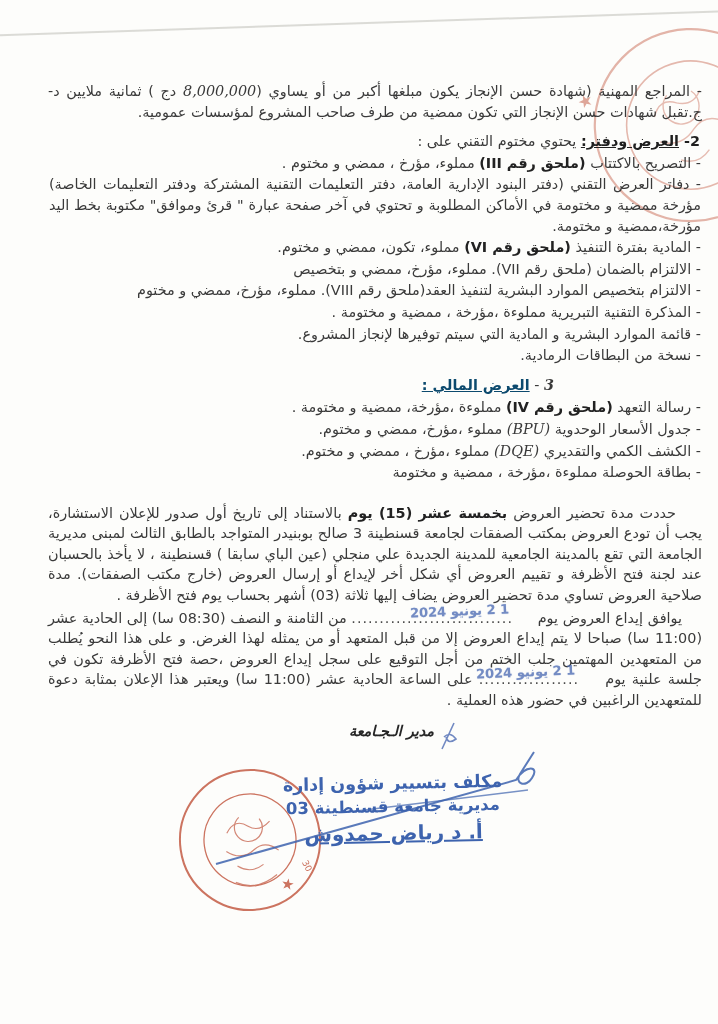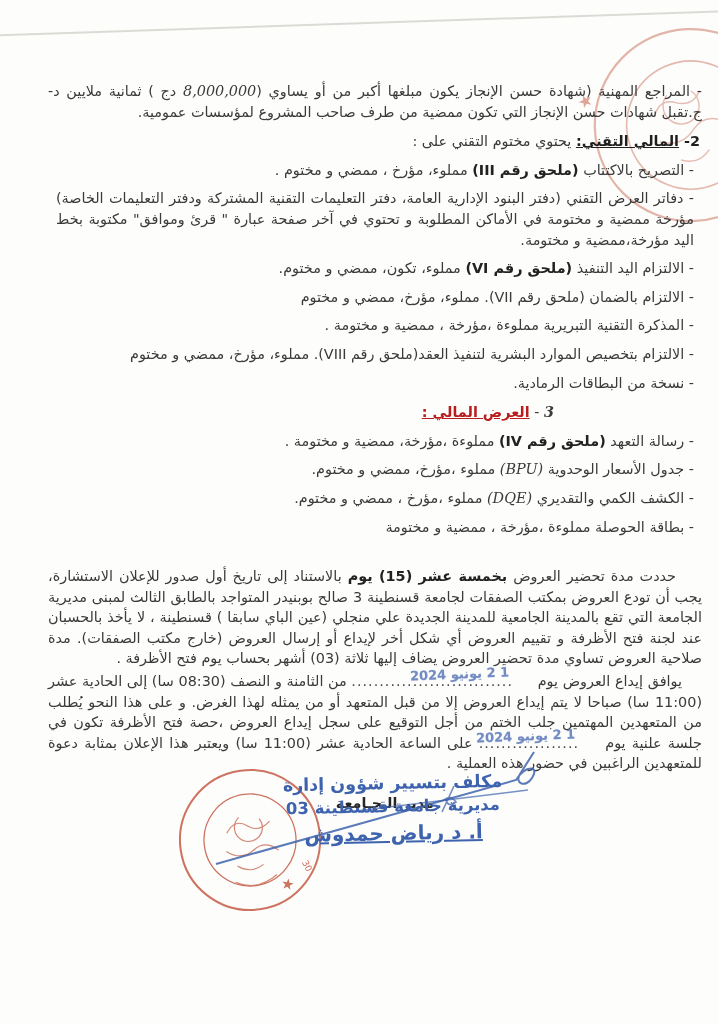--- a/index.html
+++ b/index.html
@@ -28,33 +28,33 @@
     font-size:14.4px;line-height:20.6px;text-align:justify;
   }
   .para{margin:0;}
   .b{font-weight:bold;color:#222;}
   .lat{font-family:"DejaVu Serif", serif;font-style:italic;}
   .h2{margin:9px 2px 1px 0;}
   .h2 .t{font-weight:bold;text-decoration:underline;color:#1f1f1f;}
   .h2 .n{font-weight:bold;color:#1f1f1f;}
   .h3{margin:9px 148px 2px 0;}
   .h3 .num{font-family:"DejaVu Serif",serif;font-style:italic;font-weight:bold;}
-  .h3 .t{font-weight:bold;text-decoration:underline;color:#b91c1c;margin-left:20px;}
-  .ln{margin:8px;}
-  .p-deadline{margin-top:29px;text-indent:26px;}
+  .h3 .t{font-weight:bold;text-decoration:underline;color:#0c4a6e;margin-left:20px;}
+  .ln{margin:1px;}
+  .p-deadline{margin-top:20px;text-indent:26px;}
   .p-submit{margin-top:2px;text-indent:20px;}
   .dots{letter-spacing:1px;color:#4a4a4a;}
   .dwrap{position:relative;display:inline-block;}
   .hand{
     position:absolute;right:4px;top:-7px;
     color:#4d6cb4;font-weight:bold;font-size:13px;
     transform:rotate(-2.5deg);opacity:.78;white-space:nowrap;
     text-shadow:0 0 1px rgba(77,108,180,.5);
   }
-  .sig-row{margin:10px 238px 0 0;display:flex;align-items:flex-end;gap:4px;}
+  .sig-row{margin:10px 238px 0 0;display:flex;align-items:flex-start;gap:4px;font-style:italic;}
   .sig-title{font-weight:bold;color:#262626;letter-spacing:2px;white-space:nowrap;}
   .corner-stamp{
     position:absolute;top:18px;right:-78px;width:210px;height:215px;
     transform:rotate(-24deg);opacity:.5;pointer-events:none;
   }
   .round-seal{
     position:absolute;top:760px;right:388px;width:160px;height:160px;
     transform:rotate(-8deg);opacity:.8;pointer-events:none;
   }
   .blue-stamp{
@@ -93,29 +93,30 @@
       <path d="M70,110 q18,14 36,2 q16,-10 30,4"></path>
       <path d="M82,135 q14,12 30,2"></path>
       <path d="M95,70 a18,18 0 1 0 24,6"></path>
     </g>
   </svg>
 
   <div class="content">
 
     <p class="para"><span>- المراجع المهنية (شهادة حسن الإنجاز يكون مبلغها أكبر من أو يساوي (</span><span class="lat">8,000,000</span><span> دج ) ثمانية ملايين د- ج.تقبل شهادات حسن الإنجاز التي تكون ممضية من طرف صاحب المشروع لمؤسسات عمومية.</span></p>
 
-    <p class="para h2"><span class="n">2- </span><span class="t">المالي التقني:</span><span> يحتوي مختوم التقني على :</span></p>
+    <p class="para h2"><span class="n">2- </span><span class="t">العرض ودفتر:</span><span> يحتوي مختوم التقني على :</span></p>
 
     <div>
       <p class="ln"><span>- التصريح بالاكتتاب </span><span class="b">(ملحق رقم III)</span><span> مملوء، مؤرخ ، ممضي و مختوم .</span></p>
       <p class="ln"><span>- دفاتر العرض التقني (دفتر البنود الإدارية العامة، دفتر التعليمات التقنية المشتركة ودفتر التعليمات الخاصة) مؤرخة ممضية و مختومة في الأماكن المطلوبة و تحتوي في آخر صفحة عبارة " قرئ وموافق" مكتوبة بخط اليد مؤرخة،ممضية و مختومة.</span></p>
-      <p class="ln"><span>- الالتزام اليد التنفيذ </span><span class="b">(ملحق رقم VI)</span><span> مملوء، تكون، ممضي و مختوم.</span></p>
-      <p class="ln"><span>- الالتزام بالضمان (ملحق رقم VII). مملوء، مؤرخ، ممضي و مختوم</span></p>
+      <p class="ln"><span>- المادية بفترة التنفيذ </span><span class="b">(ملحق رقم VI)</span><span> مملوء، تكون، ممضي و مختوم.</span></p>
+      <p class="ln"><span>- الالتزام بالضمان (ملحق رقم VII). مملوء، مؤرخ، ممضي و بتخصيص</span></p>
+      <p class="ln"><span>- الالتزام بتخصيص الموارد البشرية لتنفيذ العقد(ملحق رقم VIII). مملوء، مؤرخ، ممضي و مختوم</span></p>
       <p class="ln"><span>- المذكرة التقنية التبريرية مملوءة ،مؤرخة ، ممضية و مختومة .</span></p>
-      <p class="ln"><span>- الالتزام بتخصيص الموارد البشرية لتنفيذ العقد(ملحق رقم VIII). مملوء، مؤرخ، ممضي و مختوم</span></p>
+      <p class="ln"><span>- قائمة الموارد البشرية و المادية التي سيتم توفيرها لإنجاز المشروع.</span></p>
       <p class="ln"><span>- نسخة من البطاقات الرمادية.</span></p>
     </div>
 
     <p class="para h3"><span class="num">3</span><span> - </span><span class="t">العرض المالي :</span></p>
 
     <div>
       <p class="ln"><span>- رسالة التعهد </span><span class="b">(ملحق رقم IV)</span><span> مملوءة ،مؤرخة، ممضية و مختومة .</span></p>
       <p class="ln"><span>- جدول الأسعار الوحدوية </span><span class="lat">(BPU)</span><span> مملوء ،مؤرخ، ممضي و مختوم.</span></p>
       <p class="ln"><span>- الكشف الكمي والتقديري </span><span class="lat">(DQE)</span><span> مملوء ،مؤرخ ، ممضي و مختوم.</span></p>
       <p class="ln"><span>- بطاقة الحوصلة مملوءة ،مؤرخة ، ممضية و مختومة</span></p>

